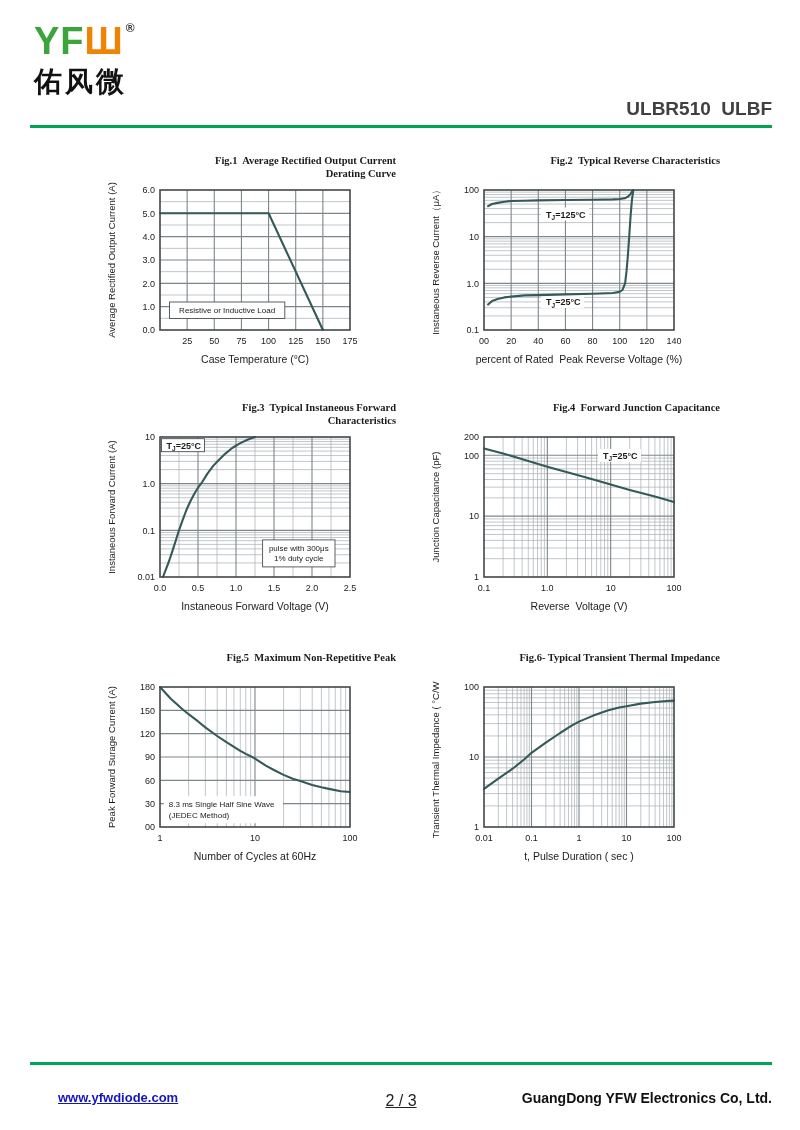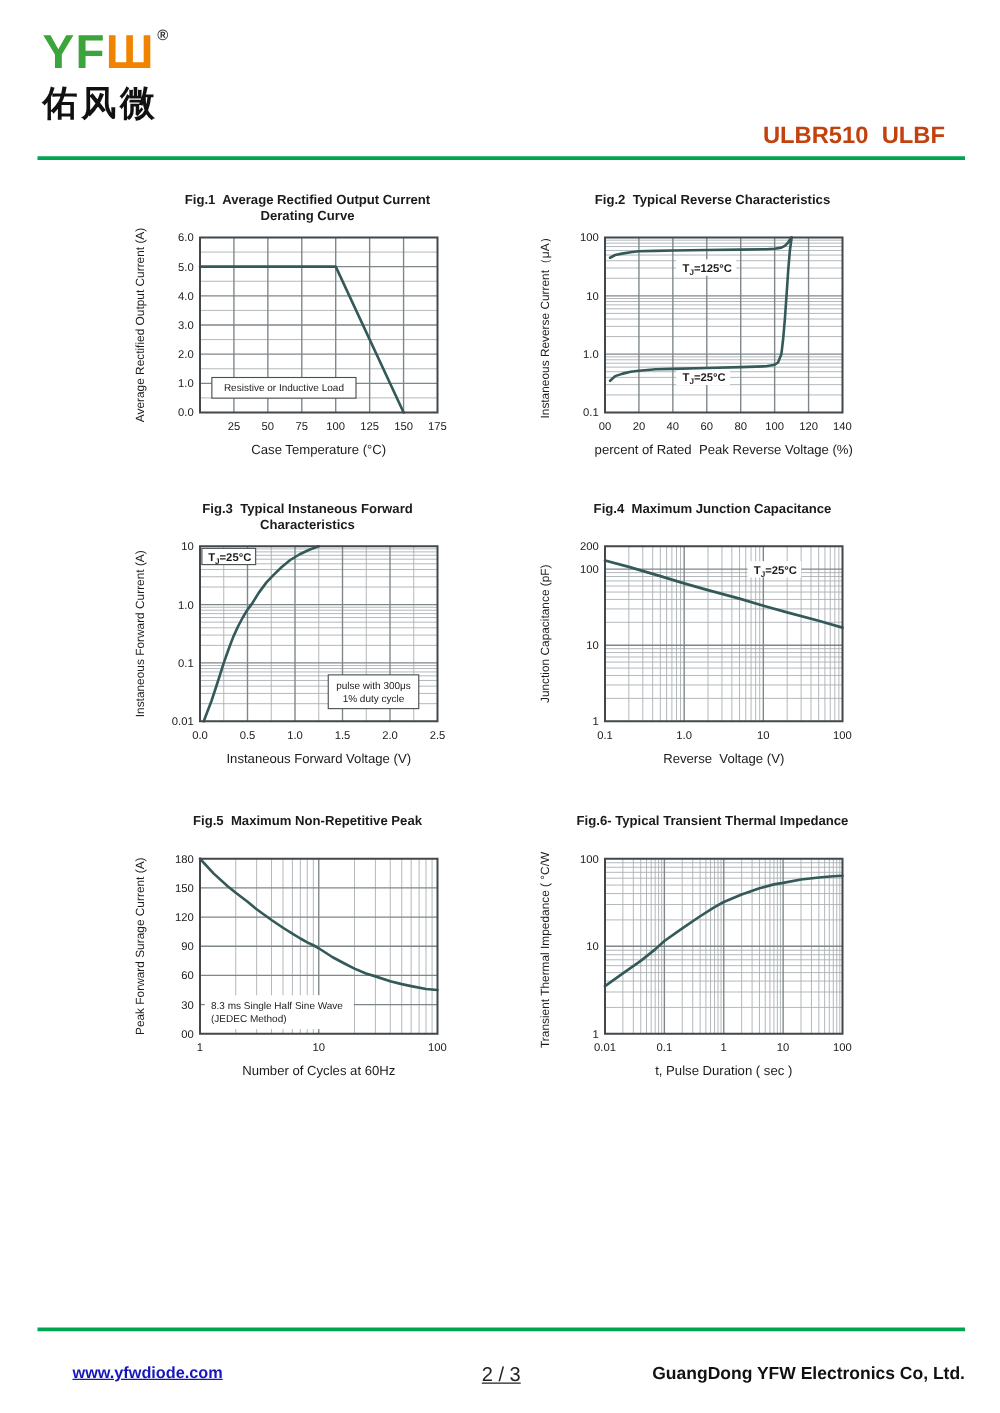--- a/index.html
+++ b/index.html
@@ -10,27 +10,27 @@
   }
   
   .header { position:absolute; left:30px; right:28px; top:0; height:128px; }
   .logo { position:absolute; left:4px; top:8px; }
   .logo-top { font-weight:bold; font-size:38px; line-height:40px; letter-spacing:1px; }
   .logo-yf { color:#3ba43b; }
   .logo-w  { color:#f08300; }
   .logo-reg { font-size:12px; font-weight:bold; color:#333; vertical-align:22px; margin-left:2px; }
   .logo-cn { font-size:28px; font-weight:bold; color:#111; letter-spacing:3px; margin-top:2px; }
   .part-number {
-    position:absolute; right:16px; bottom:8px;
-    font-size:19px; font-weight:bold; white-space:pre; color:#c2410c;
+    position:absolute; right:0; bottom:8px;
+    font-size:19px; font-weight:bold; white-space:pre; color:#404040;
   }
   .green-rule { position:absolute; left:0; right:0; bottom:0; height:3px; background:#00a551; }
   
   .fig { position:absolute; width:300px; }
-  .fig-title { height:30px; text-align:center; font-weight:bold; font-size:10.5px; line-height:13px; padding-top:2px; }
+  .fig-title { height:30px; text-align:right; font-weight:bold; font-size:10.5px; line-height:13px; padding-top:2px;font-family:Liberation Serif, serif; }
   .fig-title span { display:block; white-space:pre; }
   .fig svg { display:block; margin-left:6px; }
   svg text { font-family:"Liberation Sans", sans-serif; fill:#1b1b1b; white-space:pre; }
   #fig1 { left:96px;  top:152px; }
   #fig2 { left:420px; top:152px; }
   #fig3 { left:96px;  top:399px; }
   #fig4 { left:420px; top:399px; }
   #fig5 { left:96px;  top:649px; }
   #fig6 { left:420px; top:649px; }
   
@@ -227,21 +227,21 @@
       <text x="153" y="181" font-size="10.5" text-anchor="middle">Instaneous Forward Voltage (V)</text>
       <text x="0" y="0" font-size="9.5" text-anchor="middle" transform="translate(13 78) rotate(-90)">Instaneous Forward Current (A)</text>
       <text x="64.52000000000001" y="19.68" font-size="9" font-weight="bold"><tspan>T</tspan><tspan dy="2.5" font-size="6.5">J</tspan><tspan dy="-2.5" font-size="9">=25°C</tspan></text>
       <text x="196.8" y="121.89999999999999" font-size="8" text-anchor="middle">pulse with 300μs</text>
       <text x="196.8" y="132.39999999999998" font-size="8" text-anchor="middle">1% duty cycle</text>
     </svg>
 </div>
 
 <div id="fig4" class="fig">
   <div class="fig-title">
-    <span>Fig.4  Maximum Junction Capacitance</span>
+    <span>Fig.4  Forward Junction Capacitance</span>
     <span></span>
   </div>
   <svg width="266" height="196">
       <rect x="58" y="8" width="190" height="140" fill="#ffffff"></rect>
       <line x1="77.06523305871882" y1="8" x2="77.06523305871882" y2="148" stroke="#a8aeb1" stroke-width="0.7"></line>
       <line x1="88.21767946557863" y1="8" x2="88.21767946557863" y2="148" stroke="#a8aeb1" stroke-width="0.7"></line>
       <line x1="96.1304661174376" y1="8" x2="96.1304661174376" y2="148" stroke="#a8aeb1" stroke-width="0.7"></line>
       <line x1="102.26810027461451" y1="8" x2="102.26810027461451" y2="148" stroke="#a8aeb1" stroke-width="0.7"></line>
       <line x1="107.28291252429744" y1="8" x2="107.28291252429744" y2="148" stroke="#a8aeb1" stroke-width="0.7"></line>
       <line x1="111.52287586756961" y1="8" x2="111.52287586756961" y2="148" stroke="#a8aeb1" stroke-width="0.7"></line>

